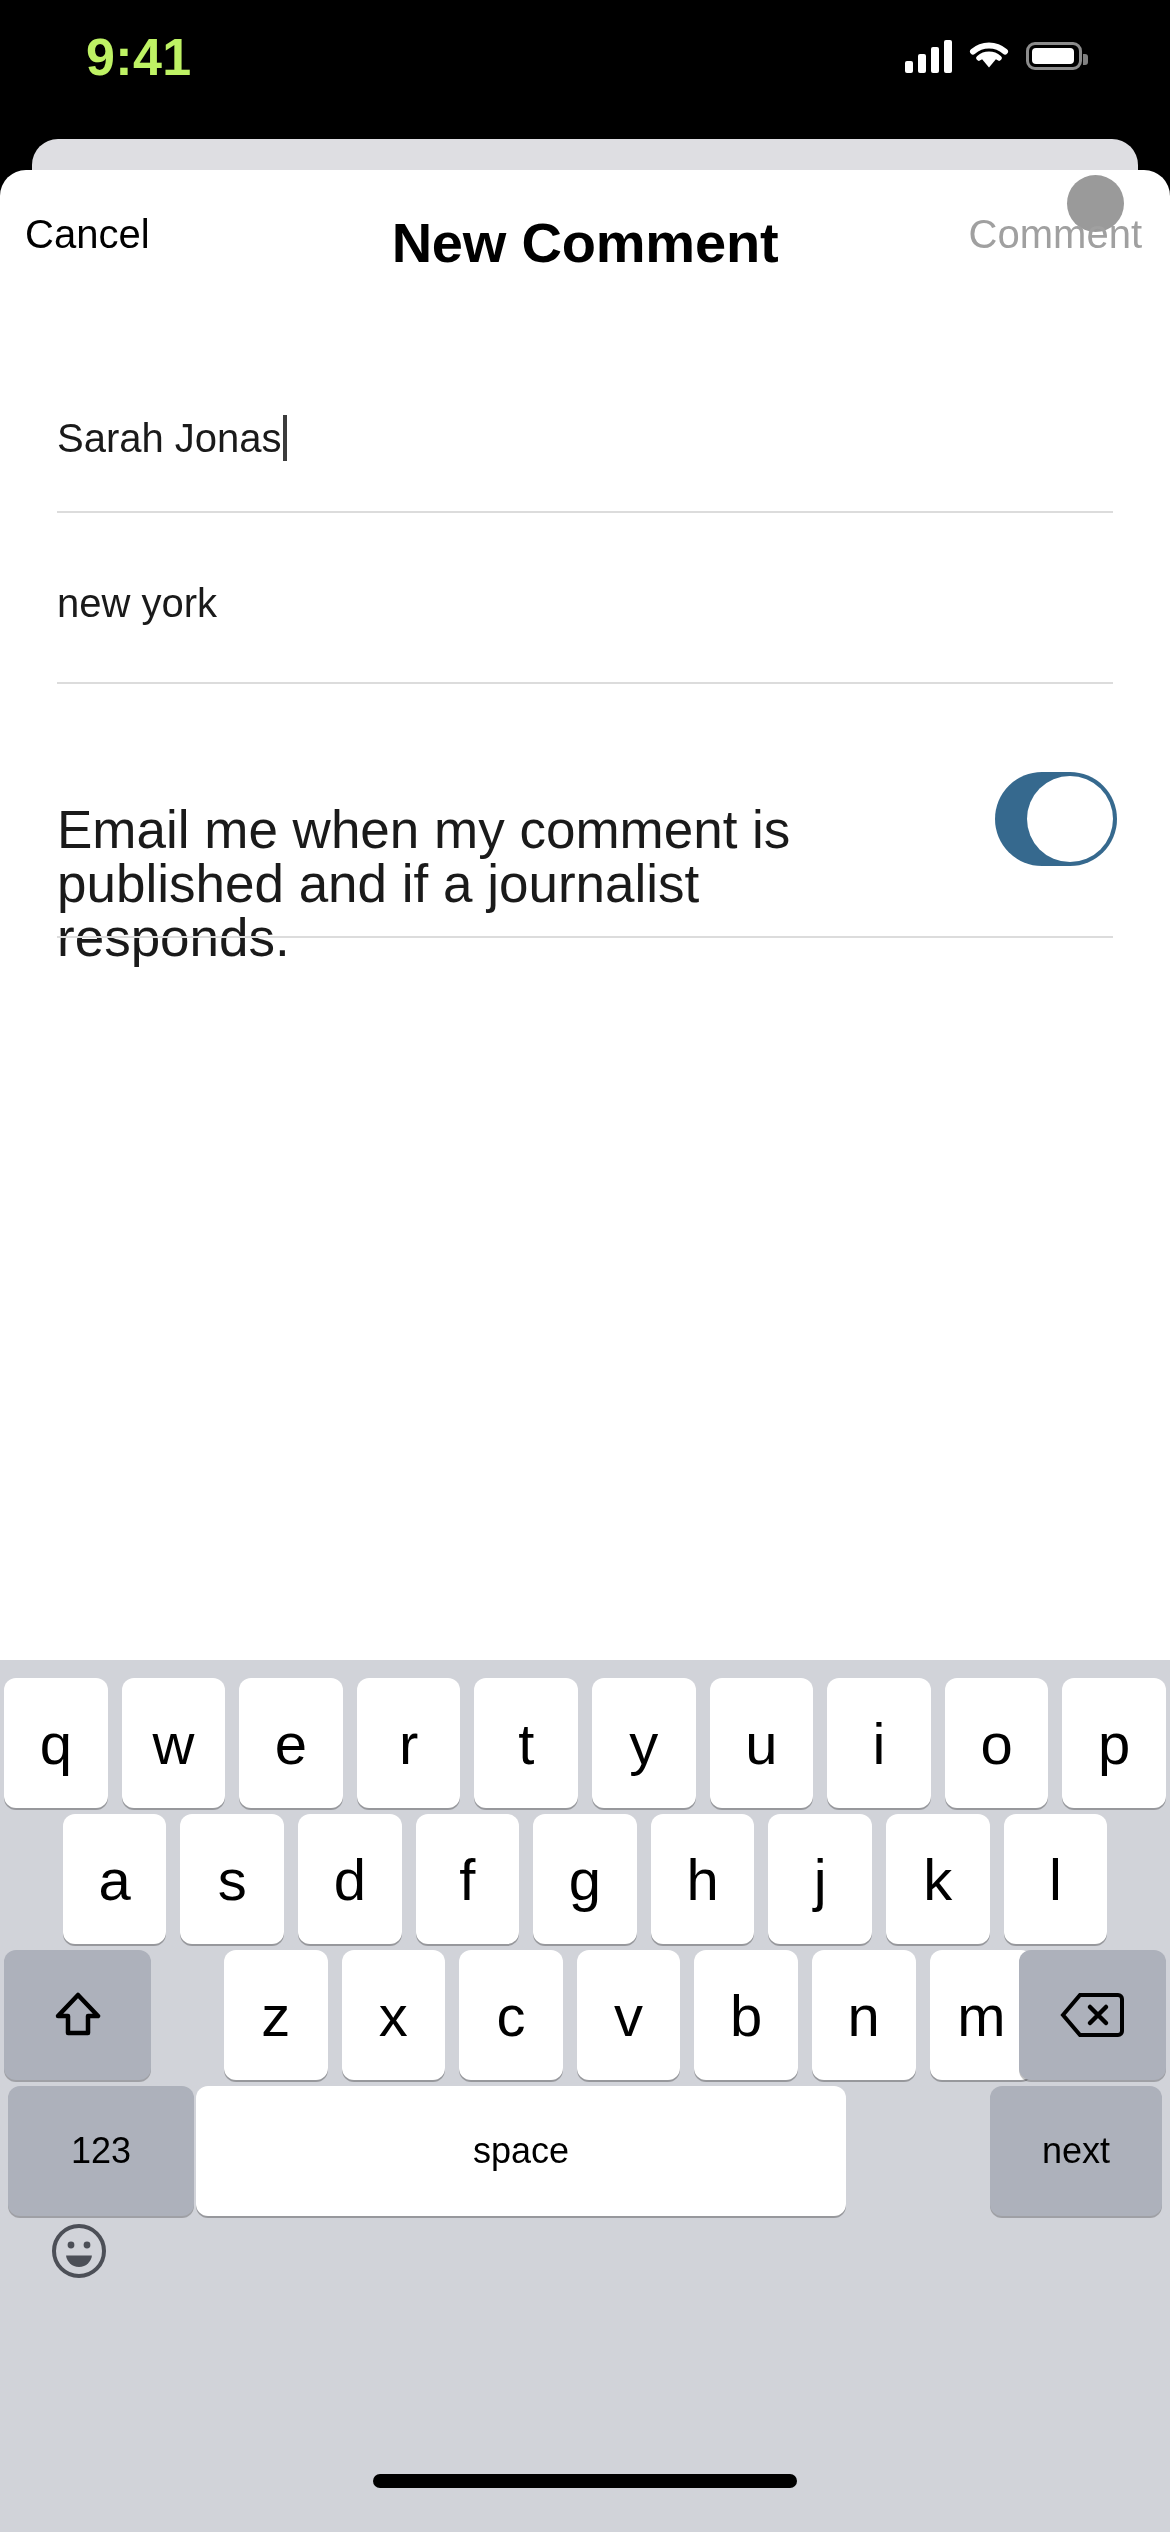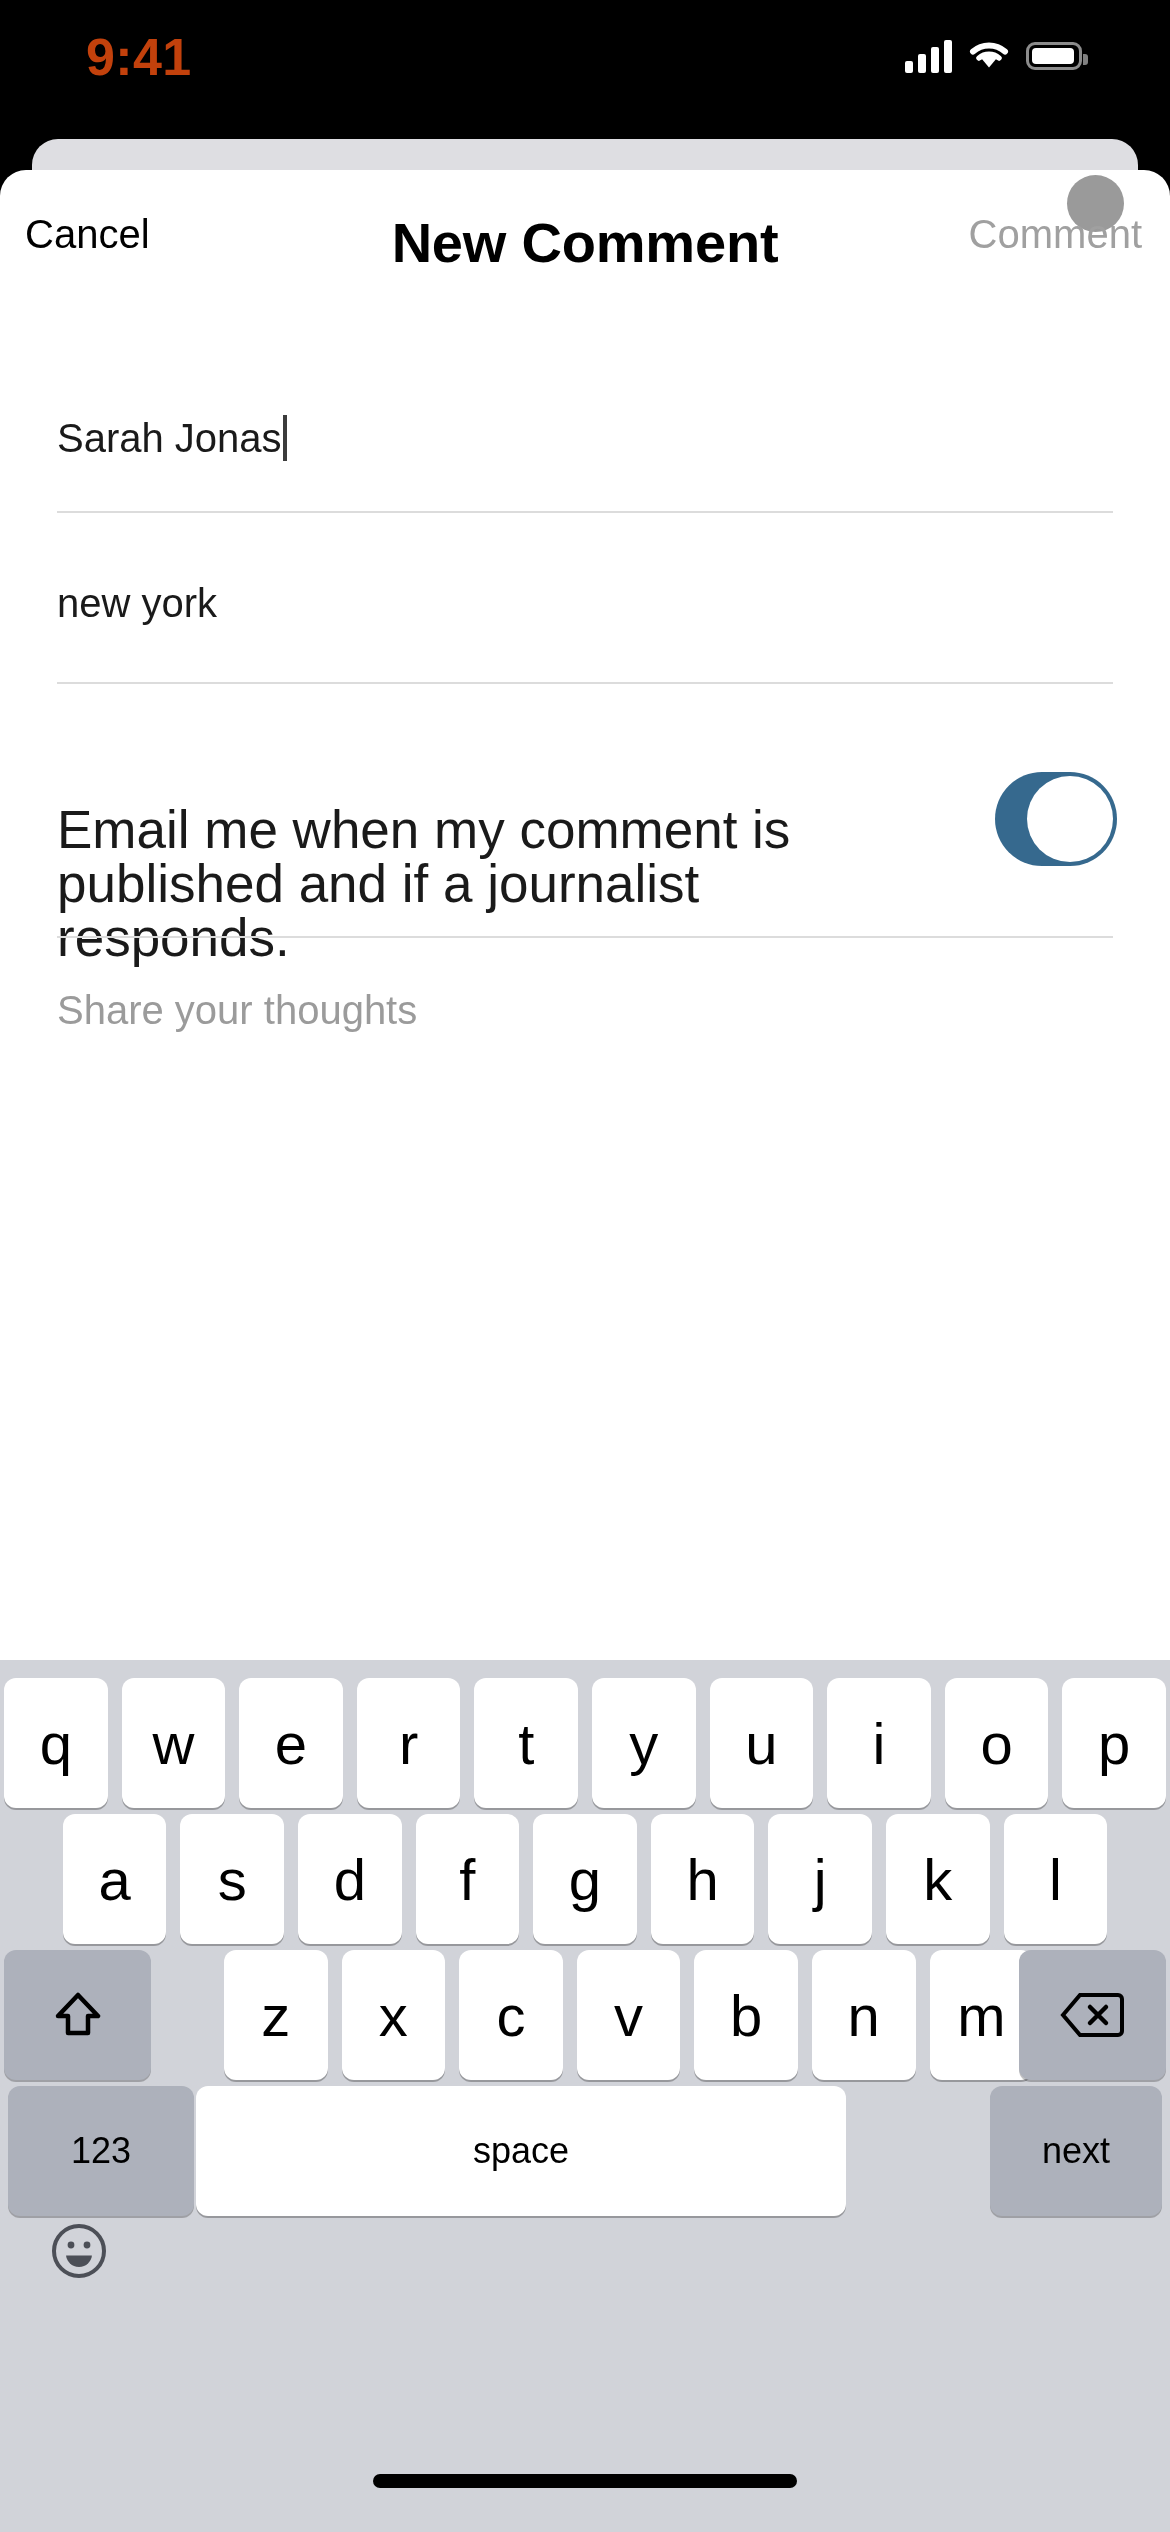--- a/index.html
+++ b/index.html
@@ -8,21 +8,21 @@
     background:#000;
     font-family:"Liberation Sans", sans-serif;
     -webkit-font-smoothing:antialiased;
     position:relative;
     overflow:hidden;
   }
 
   
   #status-bar{
     position:absolute; top:0; left:0; width:1152px; height:140px;
-    background:#000; color:#c2410c;
+    background:#000; color:#bef264;
   }
   #status-time{
     position:absolute; left:86px; top:27px;
     font-size:52px; font-weight:700; letter-spacing:.4px;
   }
   #status-icons{
     position:absolute; right:70px; top:38px;
     display:flex; align-items:center; gap:16px;
   }
   .bars{ display:flex; align-items:flex-end; gap:5px; height:34px;}
@@ -197,21 +197,20 @@
   <div class="divider" id="divider-2"></div>
 
   <div id="notify-row">
     <div id="notify-label">Email me when my comment is published and if a journalist responds.</div>
     <div id="notify-toggle">
         <span class="knob"></span>
       </div>
   </div>
   <div class="divider" id="divider-3"></div>
 
-  <div id="comment-placeholder">Share your thoughts</div>
 </div>
 
 <div id="keyboard">
   <div class="krow" id="krow1">
       <div class="key" style="left: 4px; width: 103.6px;">
         <span>q</span>
       </div>
       <div class="key" style="left: 121.6px; width: 103.6px;">
         <span>w</span>
       </div>

